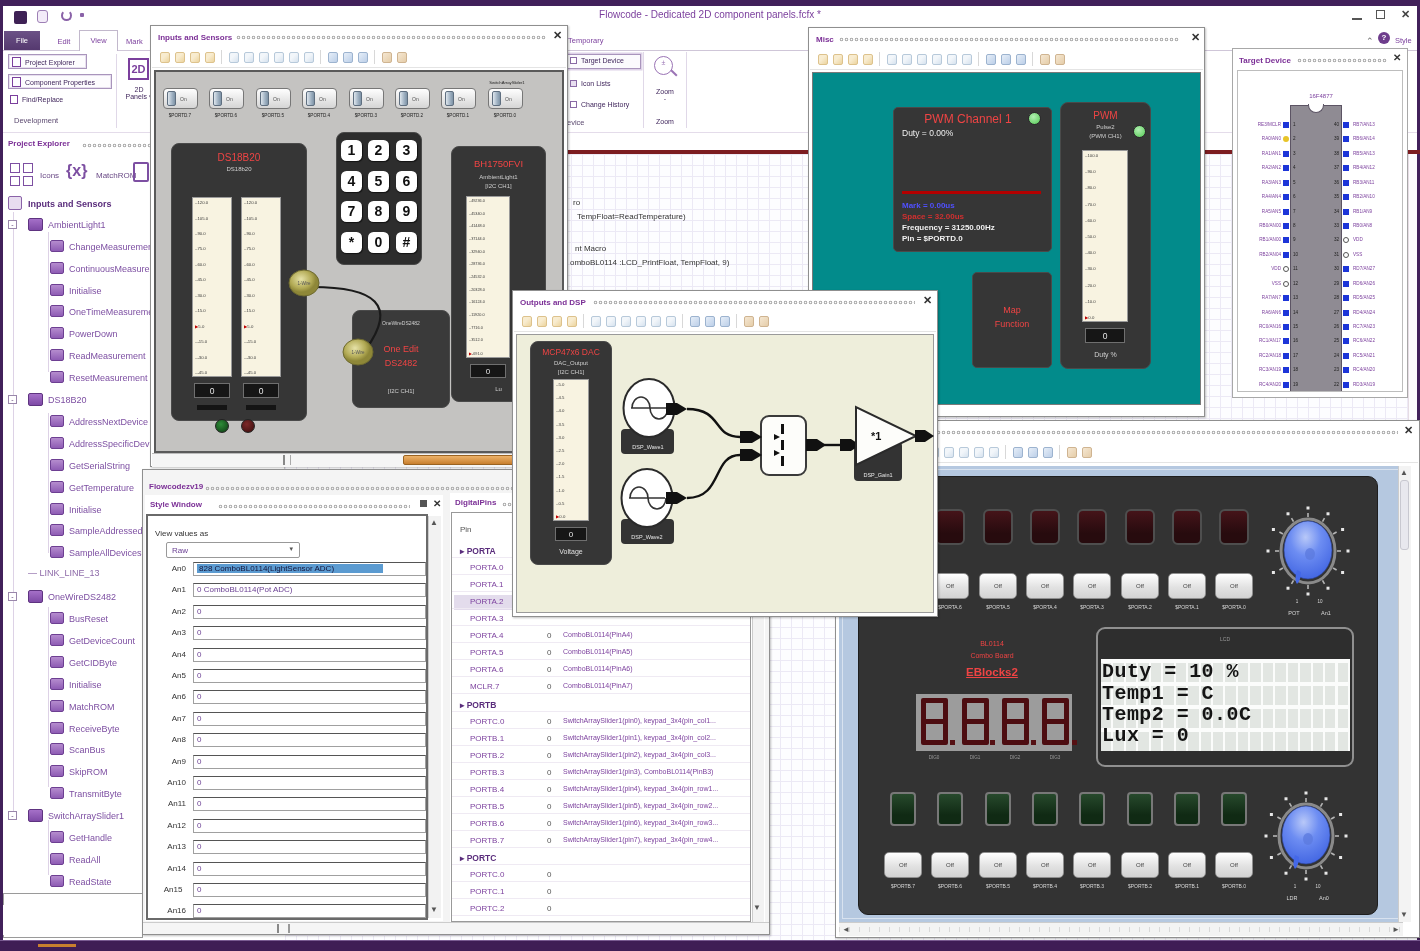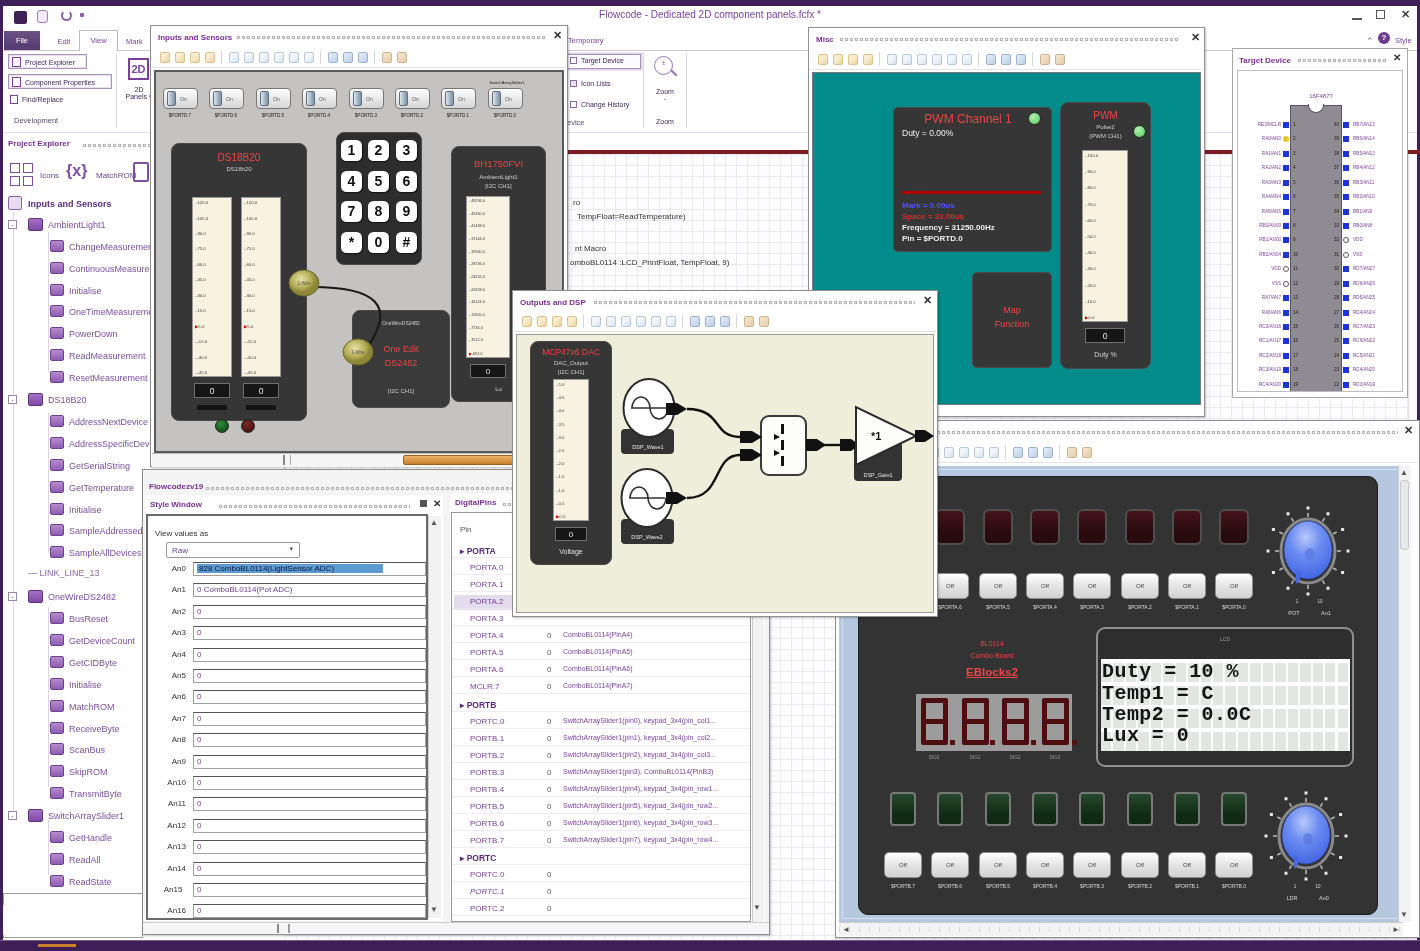--- a/index.html
+++ b/index.html
@@ -570,21 +570,21 @@
 <div style="position:absolute;left:0;top:333.9px;width:298px;height:1px;background:#efeaf3;"></div>
 <div class="dprow" style="left:18px;top:322.9px;">PORTB.7</div>
 <div class="dprow" style="left:95px;top:322.9px;color:#555;">0</div>
 <div class="dprow" style="left:111px;top:322.9px;font-size:7px;">SwitchArraySlider1(pin7), keypad_3x4(pin_row4...</div>
 <div style="position:absolute;left:0;top:350.9px;width:298px;height:1px;background:#efeaf3;"></div>
 <div class="dprow" style="left:8px;top:339.9px;font-weight:bold;font-size:8.5px;color:#5a2d7c;">▸ PORTC</div>
 <div style="position:absolute;left:0;top:367.9px;width:298px;height:1px;background:#efeaf3;"></div>
 <div class="dprow" style="left:18px;top:356.9px;">PORTC.0</div>
 <div class="dprow" style="left:95px;top:356.9px;color:#555;">0</div>
 <div style="position:absolute;left:0;top:385.0px;width:298px;height:1px;background:#efeaf3;"></div>
-<div class="dprow" style="left:18px;top:374.0px;font-style:italic;">PORTC.1</div>
+<div class="dprow" style="left:18px;top:374.0px;">PORTC.1</div>
 <div class="dprow" style="left:95px;top:374.0px;color:#555;">0</div>
 <div style="position:absolute;left:0;top:402.1px;width:298px;height:1px;background:#efeaf3;"></div>
 <div class="dprow" style="left:18px;top:391.1px;">PORTC.2</div>
 <div class="dprow" style="left:95px;top:391.1px;color:#555;">0</div>
 
 <div class="dprow" style="left:18px;top:408.1px;">PORTC.3</div>
 <div class="dprow" style="left:95px;top:408.1px;color:#555;">0</div>
 
 </div>
 <div class="abs" style="left:752px;top:512px;width:12px;height:410px;background:#f2f2f2;border-left:1px solid #ccc;"></div>

